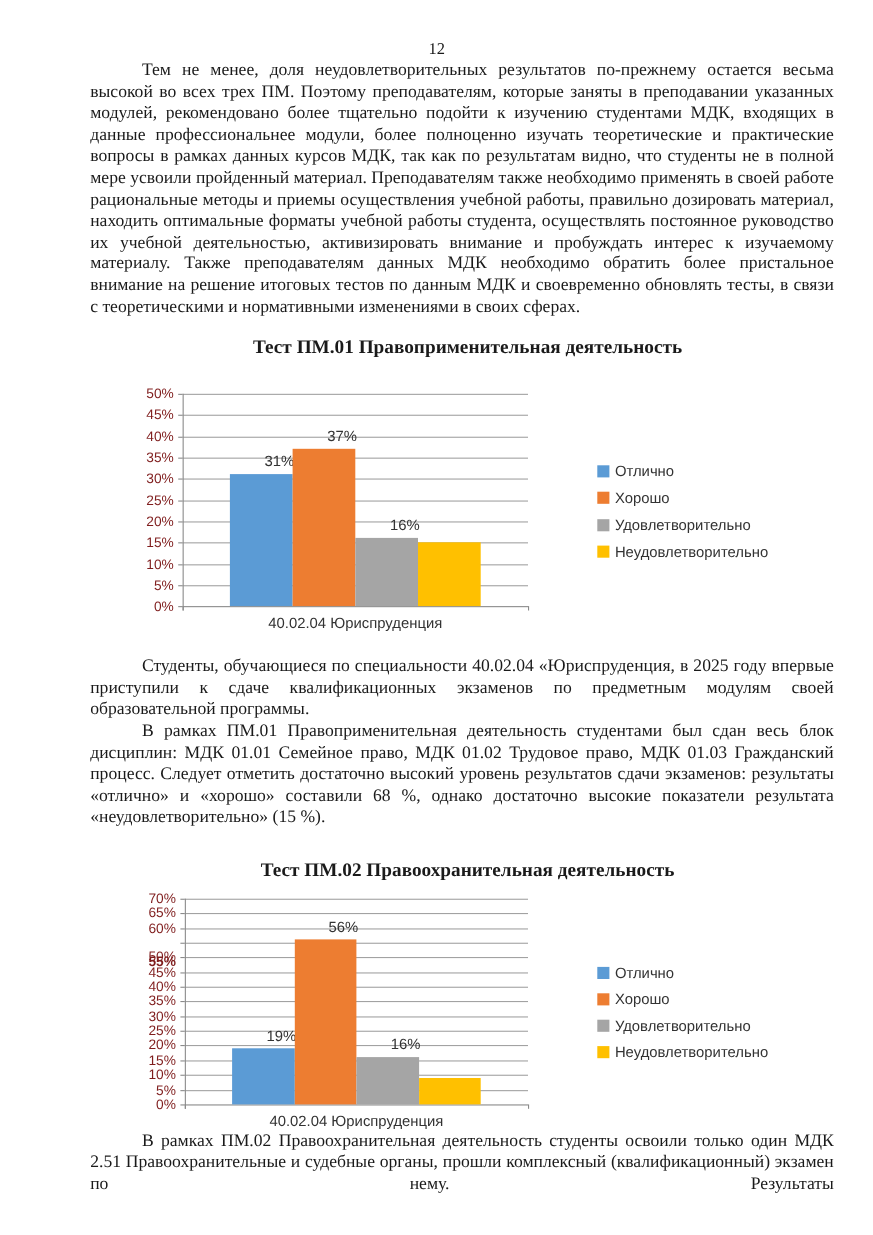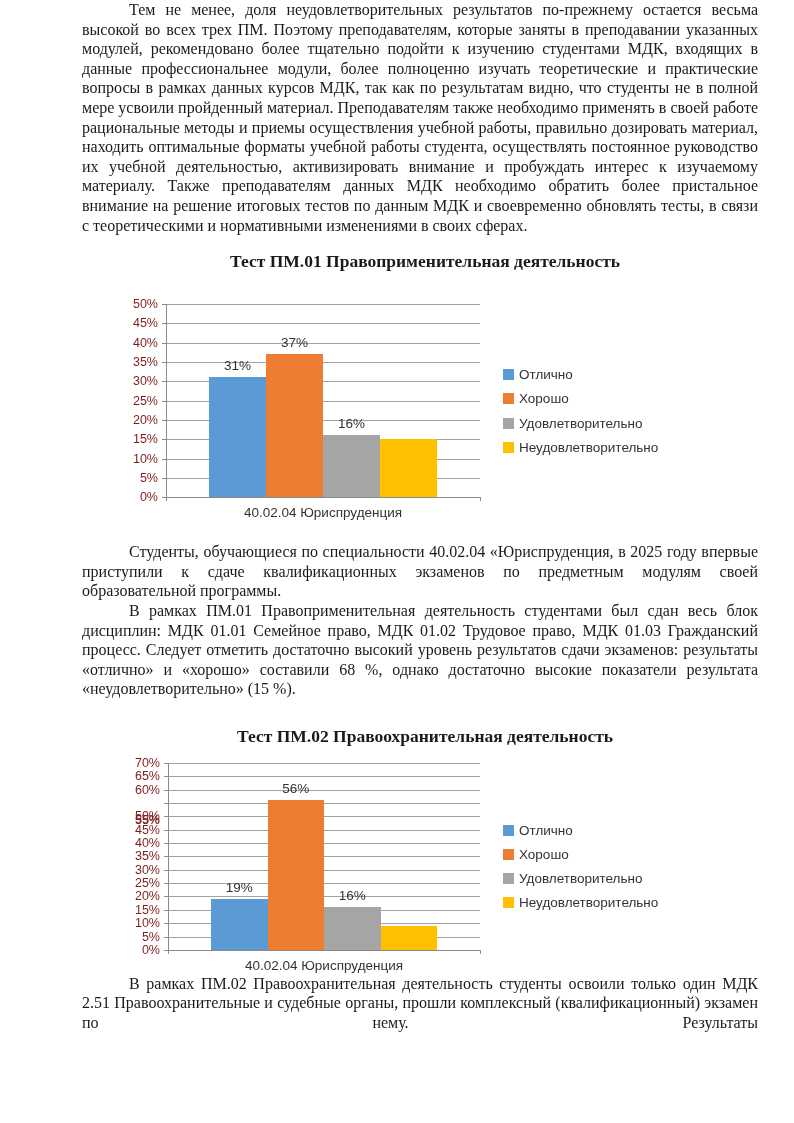--- a/index.html
+++ b/index.html
@@ -24,34 +24,35 @@
   .p5{margin-top:8px;}
   
   .chart .gridline{position:absolute;height:0;border-top:1px solid #a2a2a2;}
   .chart .gridline.baseline{border-top:1px solid #8a8a8a;}
   .chart .yaxis{position:absolute;width:0;border-left:1px solid #8a8a8a;}
   .chart .ytick-mark{position:absolute;height:0;border-top:1px solid #8a8a8a;}
   .chart .xtick-mark{position:absolute;width:0;border-left:1px solid #8a8a8a;}
   .chart .ytick{position:absolute;text-align:right;font-family:"Liberation Sans","DejaVu Sans",sans-serif;
     font-size:12.5px;color:#7f1d1d;line-height:16px;}
   .chart .bar{position:absolute;}
-  .chart .bar-label{position:absolute;text-align:center;font-family:"Liberation Sans","DejaVu Sans",sans-serif;
+  .chart .bar-label{position:absolute;text-align:right;font-family:"Liberation Sans","DejaVu Sans",sans-serif;
     font-size:13.5px;color:#333;line-height:16px;}
   .chart .xcat{position:absolute;text-align:center;font-family:"Liberation Sans","DejaVu Sans",sans-serif;
     font-size:13.5px;color:#333;}
   .chart .legend-item{position:absolute;display:flex;align-items:center;height:15px;
-    font-family:"Liberation Sans","DejaVu Sans",sans-serif;font-size:13.5px;color:#333;white-space:nowrap;}
+    font-family:"Liberation Sans","DejaVu Sans",sans-serif;font-size:13.5px;color:#333;white-space:nowrap;margin-left:40px;}
   .chart .legend-swatch{width:11px;height:11px;margin-right:5px;flex:0 0 auto;}
 </style>
 </head>
 <body>
 
 <div class="page">
   <div class="content">
 
+    <div class="page-number">12</div>
 
 
     <p class="body-par indent">Тем не менее, доля неудовлетворительных результатов по-прежнему остается весьма высокой во всех трех ПМ. Поэтому преподавателям, которые заняты в преподавании указанных модулей, рекомендовано более тщательно подойти к изучению студентами МДК, входящих в данные профессиональнее модули, более полноценно изучать теоретические и практические вопросы в рамках данных курсов МДК, так как по результатам видно, что студенты не в полной мере усвоили пройденный материал. Преподавателям также необходимо применять в своей работе рациональные методы и приемы осуществления учебной работы, правильно дозировать материал, находить оптимальные форматы учебной работы студента, осуществлять постоянное руководство их учебной деятельностью, активизировать внимание и пробуждать интерес к изучаемому материалу. Также преподавателям данных МДК необходимо обратить более пристальное внимание на решение итоговых тестов по данным МДК и своевременно обновлять тесты, в связи с теоретическими и нормативными изменениями в своих сферах.</p>
 
 
     <div class="chart-title">Тест ПМ.01 Правоприменительная деятельность</div>
 
     <div class="chart chart-1">
         <div class="gridline baseline" style="left: 130px; top: 218px; width: 314px;"></div>
         <div class="ytick-mark" style="left: 126px; top: 218px; width: 4px;"></div>

